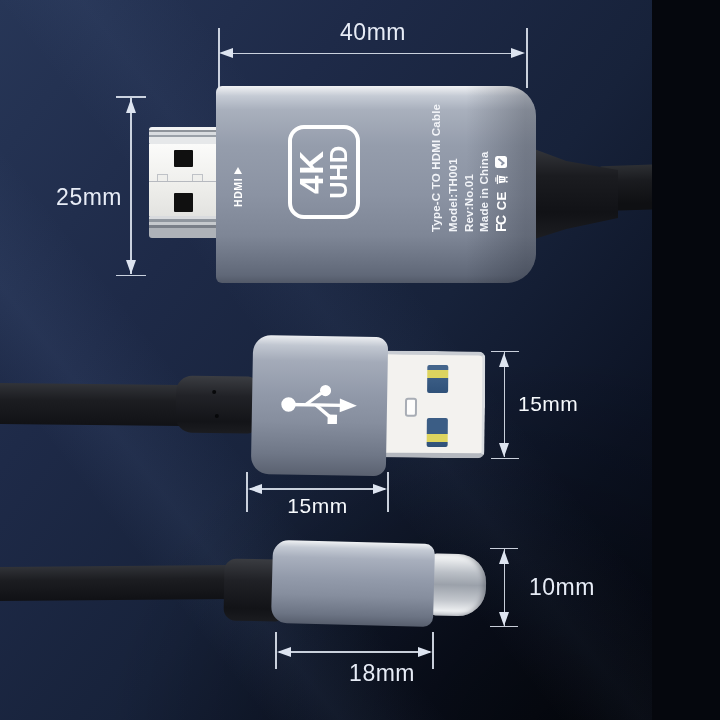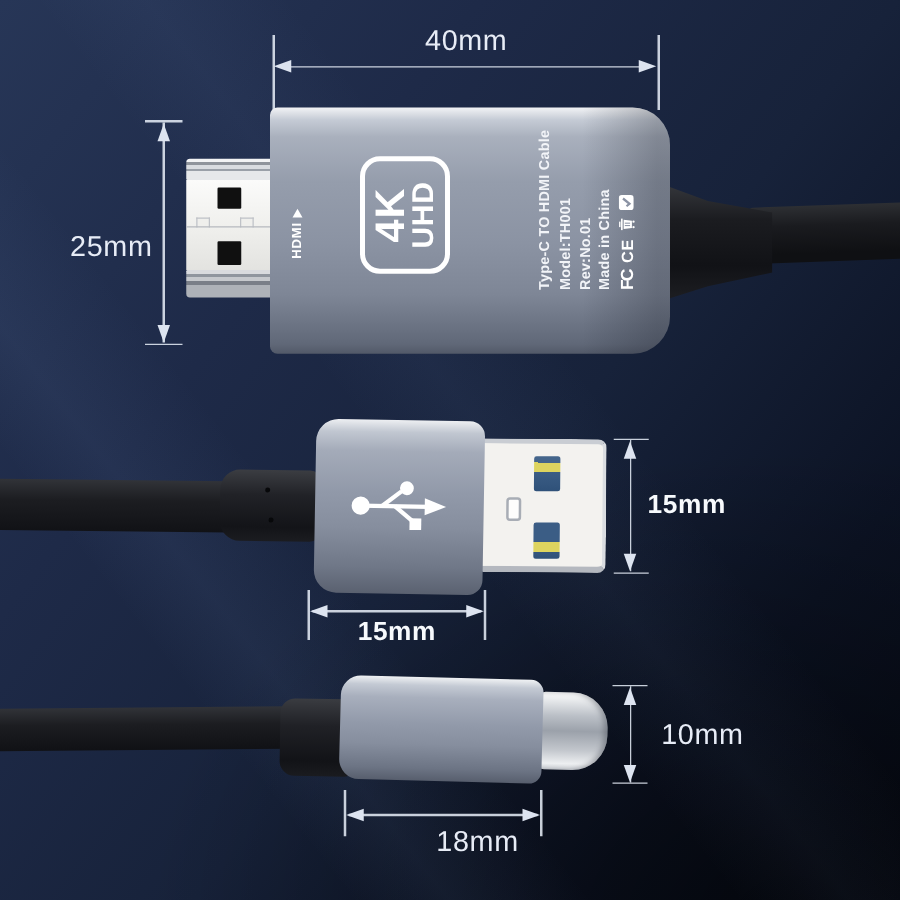--- a/index.html
+++ b/index.html
@@ -1,36 +1,36 @@
 <!DOCTYPE html>
 <html><head>
 <meta charset="utf-8">
 <style>
   html,body{margin:0;padding:0;background:#05070d;}
   .scene{
-    position:relative;width:720px;height:720px;overflow:hidden;
+    position:relative;width:652px;height:720px;overflow:hidden;
     font-family:"Liberation Sans","DejaVu Sans",sans-serif;
     background:
       radial-gradient(130% 95% at 88% 102%, rgba(0,0,0,0.55), rgba(0,0,0,0) 55%),
       linear-gradient(128deg,#273657 0%,#1e2a48 30%,#17223a 56%,#0c1324 80%,#070b16 100%);
     --dim:#dde4f0;
   }
   .streaks{position:absolute;inset:0;pointer-events:none;background:
       linear-gradient(52deg, transparent 22%, rgba(130,160,215,0.07) 28%, transparent 37%),
       linear-gradient(52deg, transparent 46%, rgba(130,160,215,0.05) 53%, transparent 62%);}
   .abs{position:absolute;}
   
   .ln{position:absolute;background:rgba(226,233,244,0.88);}
   .tri{position:absolute;width:0;height:0;}
   .tri-left {border-top:5px solid transparent;border-bottom:5px solid transparent;border-right:14px solid var(--dim);}
   .tri-right{border-top:5px solid transparent;border-bottom:5px solid transparent;border-left:14px solid var(--dim);}
   .tri-up   {border-left:5px solid transparent;border-right:5px solid transparent;border-bottom:14px solid var(--dim);}
   .tri-down {border-left:5px solid transparent;border-right:5px solid transparent;border-top:14px solid var(--dim);}
   .dimlabel{position:absolute;color:#e7ecf6;font-size:23px;font-weight:400;letter-spacing:0.5px;}
-  .dimlabel.bold{font-size:21px;font-weight:700;color:#f7fafd;}
+  .dimlabel.bold{font-size:21px;font-weight:400;color:#f7fafd;}
   
   .d40-extL{left:218px;top:28px;width:1.5px;height:60px;}
   .d40-extR{left:526px;top:28px;width:1.5px;height:60px;}
   .d40-line{left:224px;top:52.5px;width:296px;height:1.5px;}
   .d40-arL{left:219px;top:48px;}
   .d40-arR{left:511px;top:48px;}
   .d40-label{left:300px;top:19px;width:146px;text-align:center;}
   
   .d25-tickT{left:116px;top:96px;width:30px;height:1.5px;}
   .d25-tickB{left:116px;top:274.5px;width:30px;height:1.5px;}

